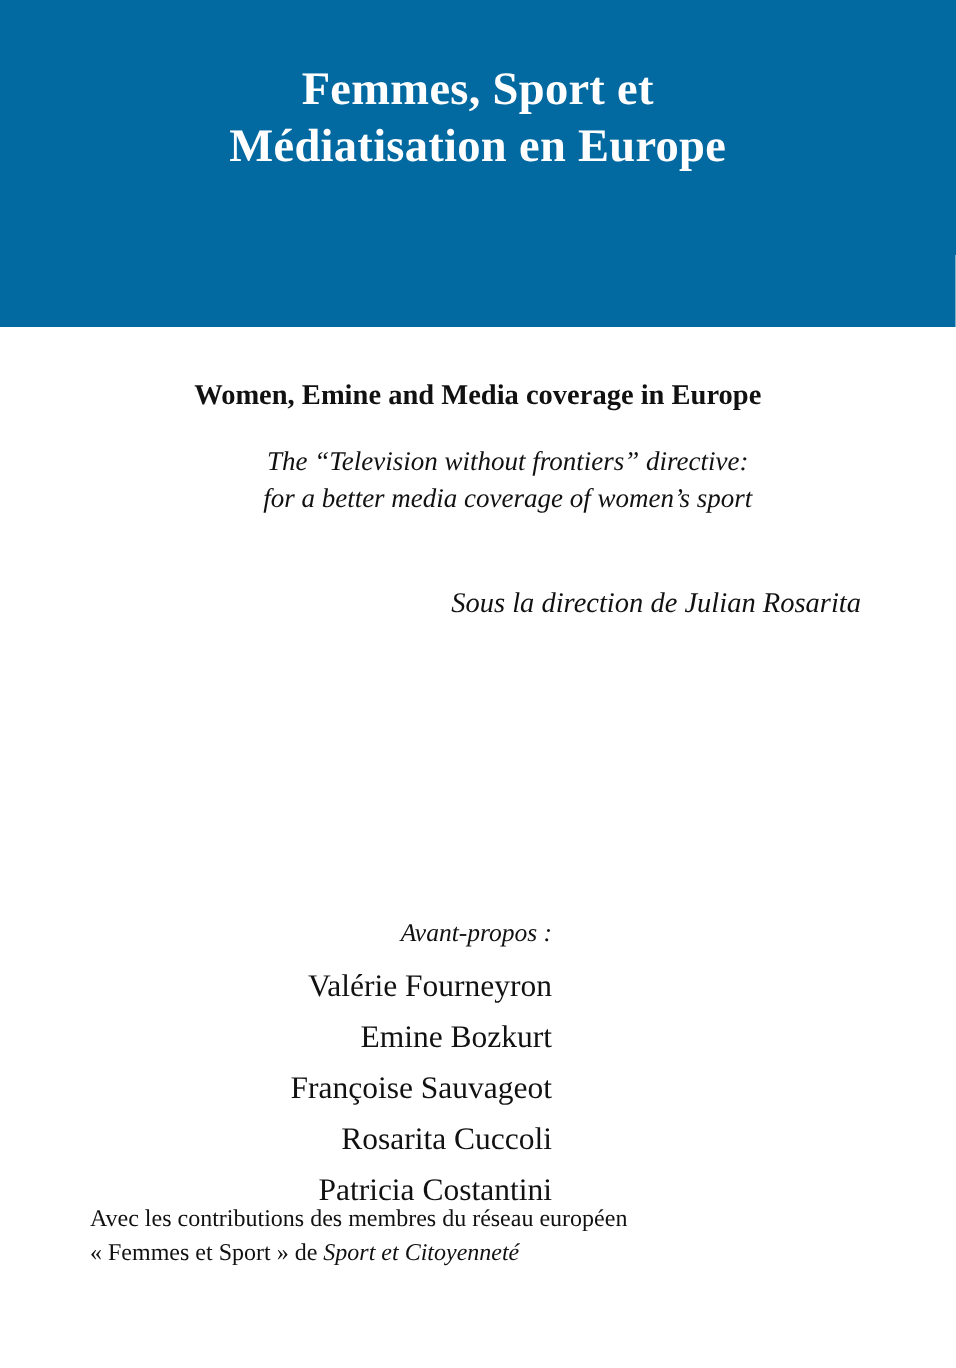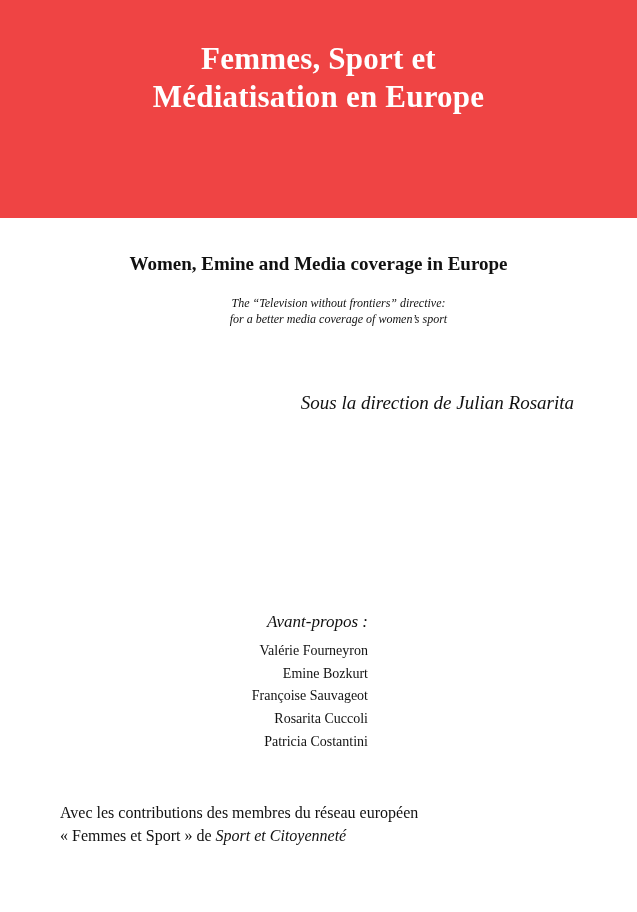--- a/index.html
+++ b/index.html
@@ -20,21 +20,21 @@
     height: 912px;
     background: #ffffff;
   }
   
   .banner {
     position: absolute;
     top: 0;
     left: 0;
     width: 637px;
     height: 218px;
-    background: #ef4444;
+    background: #0369a1;
     color: #ffffff;
     box-sizing: border-box;
     padding: 40px 44px 0 44px;
     text-align: center;
   }
   .banner-title {
     font-family: "Liberation Serif", serif;
     font-weight: bold;
     font-size: 31px;
     line-height: 1.22;
@@ -60,21 +60,21 @@
   .en-title {
     font-family: "Liberation Serif", serif;
     font-weight: bold;
     font-size: 19px;
     line-height: 1.3;
     margin: 0;
   }
   .en-sub {
     font-family: "Liberation Serif", serif;
     font-style: italic;
-    font-size: 12px;
+    font-size: 18px;
     line-height: 1.38;
     margin: 18px 0 14px 0;
     padding-left: 40px;
   }
   
   .editor-line {
     position: absolute;
     top: 392px;
     left: 44px;
     width: 530px;
@@ -97,21 +97,21 @@
     font-size: 17px;
     margin: 0 0 8px 0;
   }
   .foreword-list {
     list-style: none;
     margin: 0;
     padding: 0;
   }
   .foreword-list li {
     font-family: "Liberation Serif", serif;
-    font-size: 14px;
+    font-size: 21px;
     line-height: 1.62;
   }
   
   .footer-note {
     position: absolute;
     top: 802px;
     left: 60px;
     width: 513px;
     text-align: left;
     font-family: "Liberation Serif", serif;

